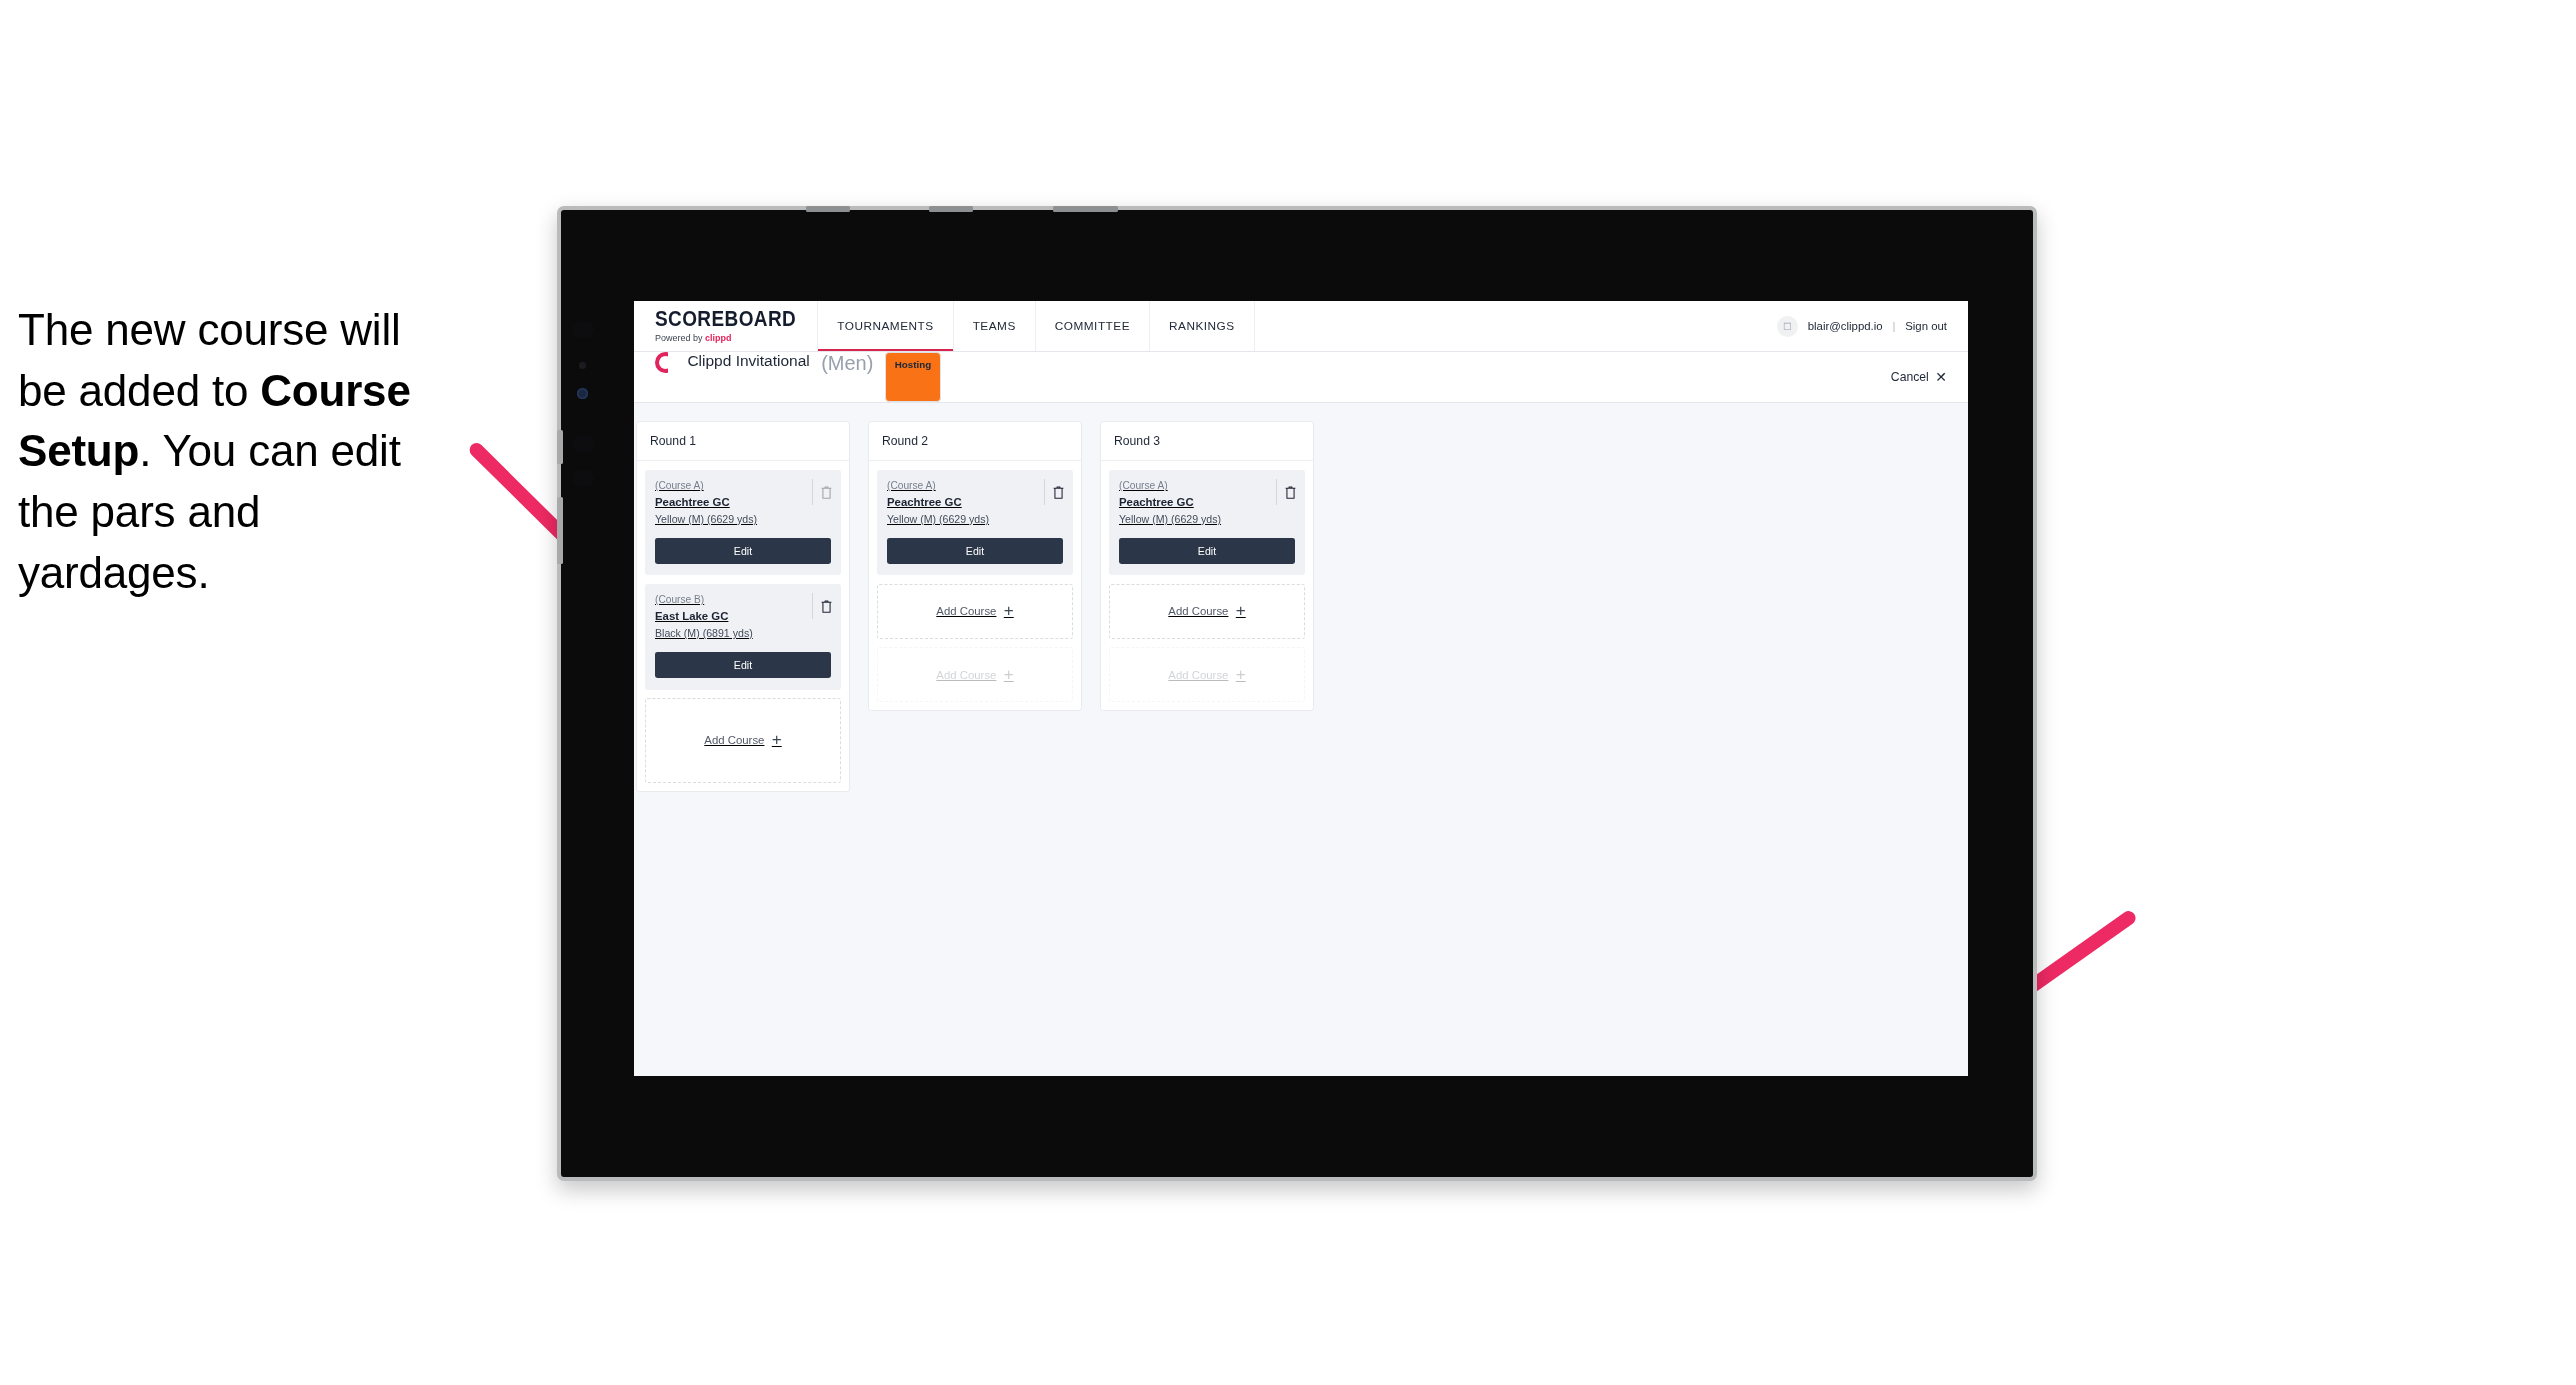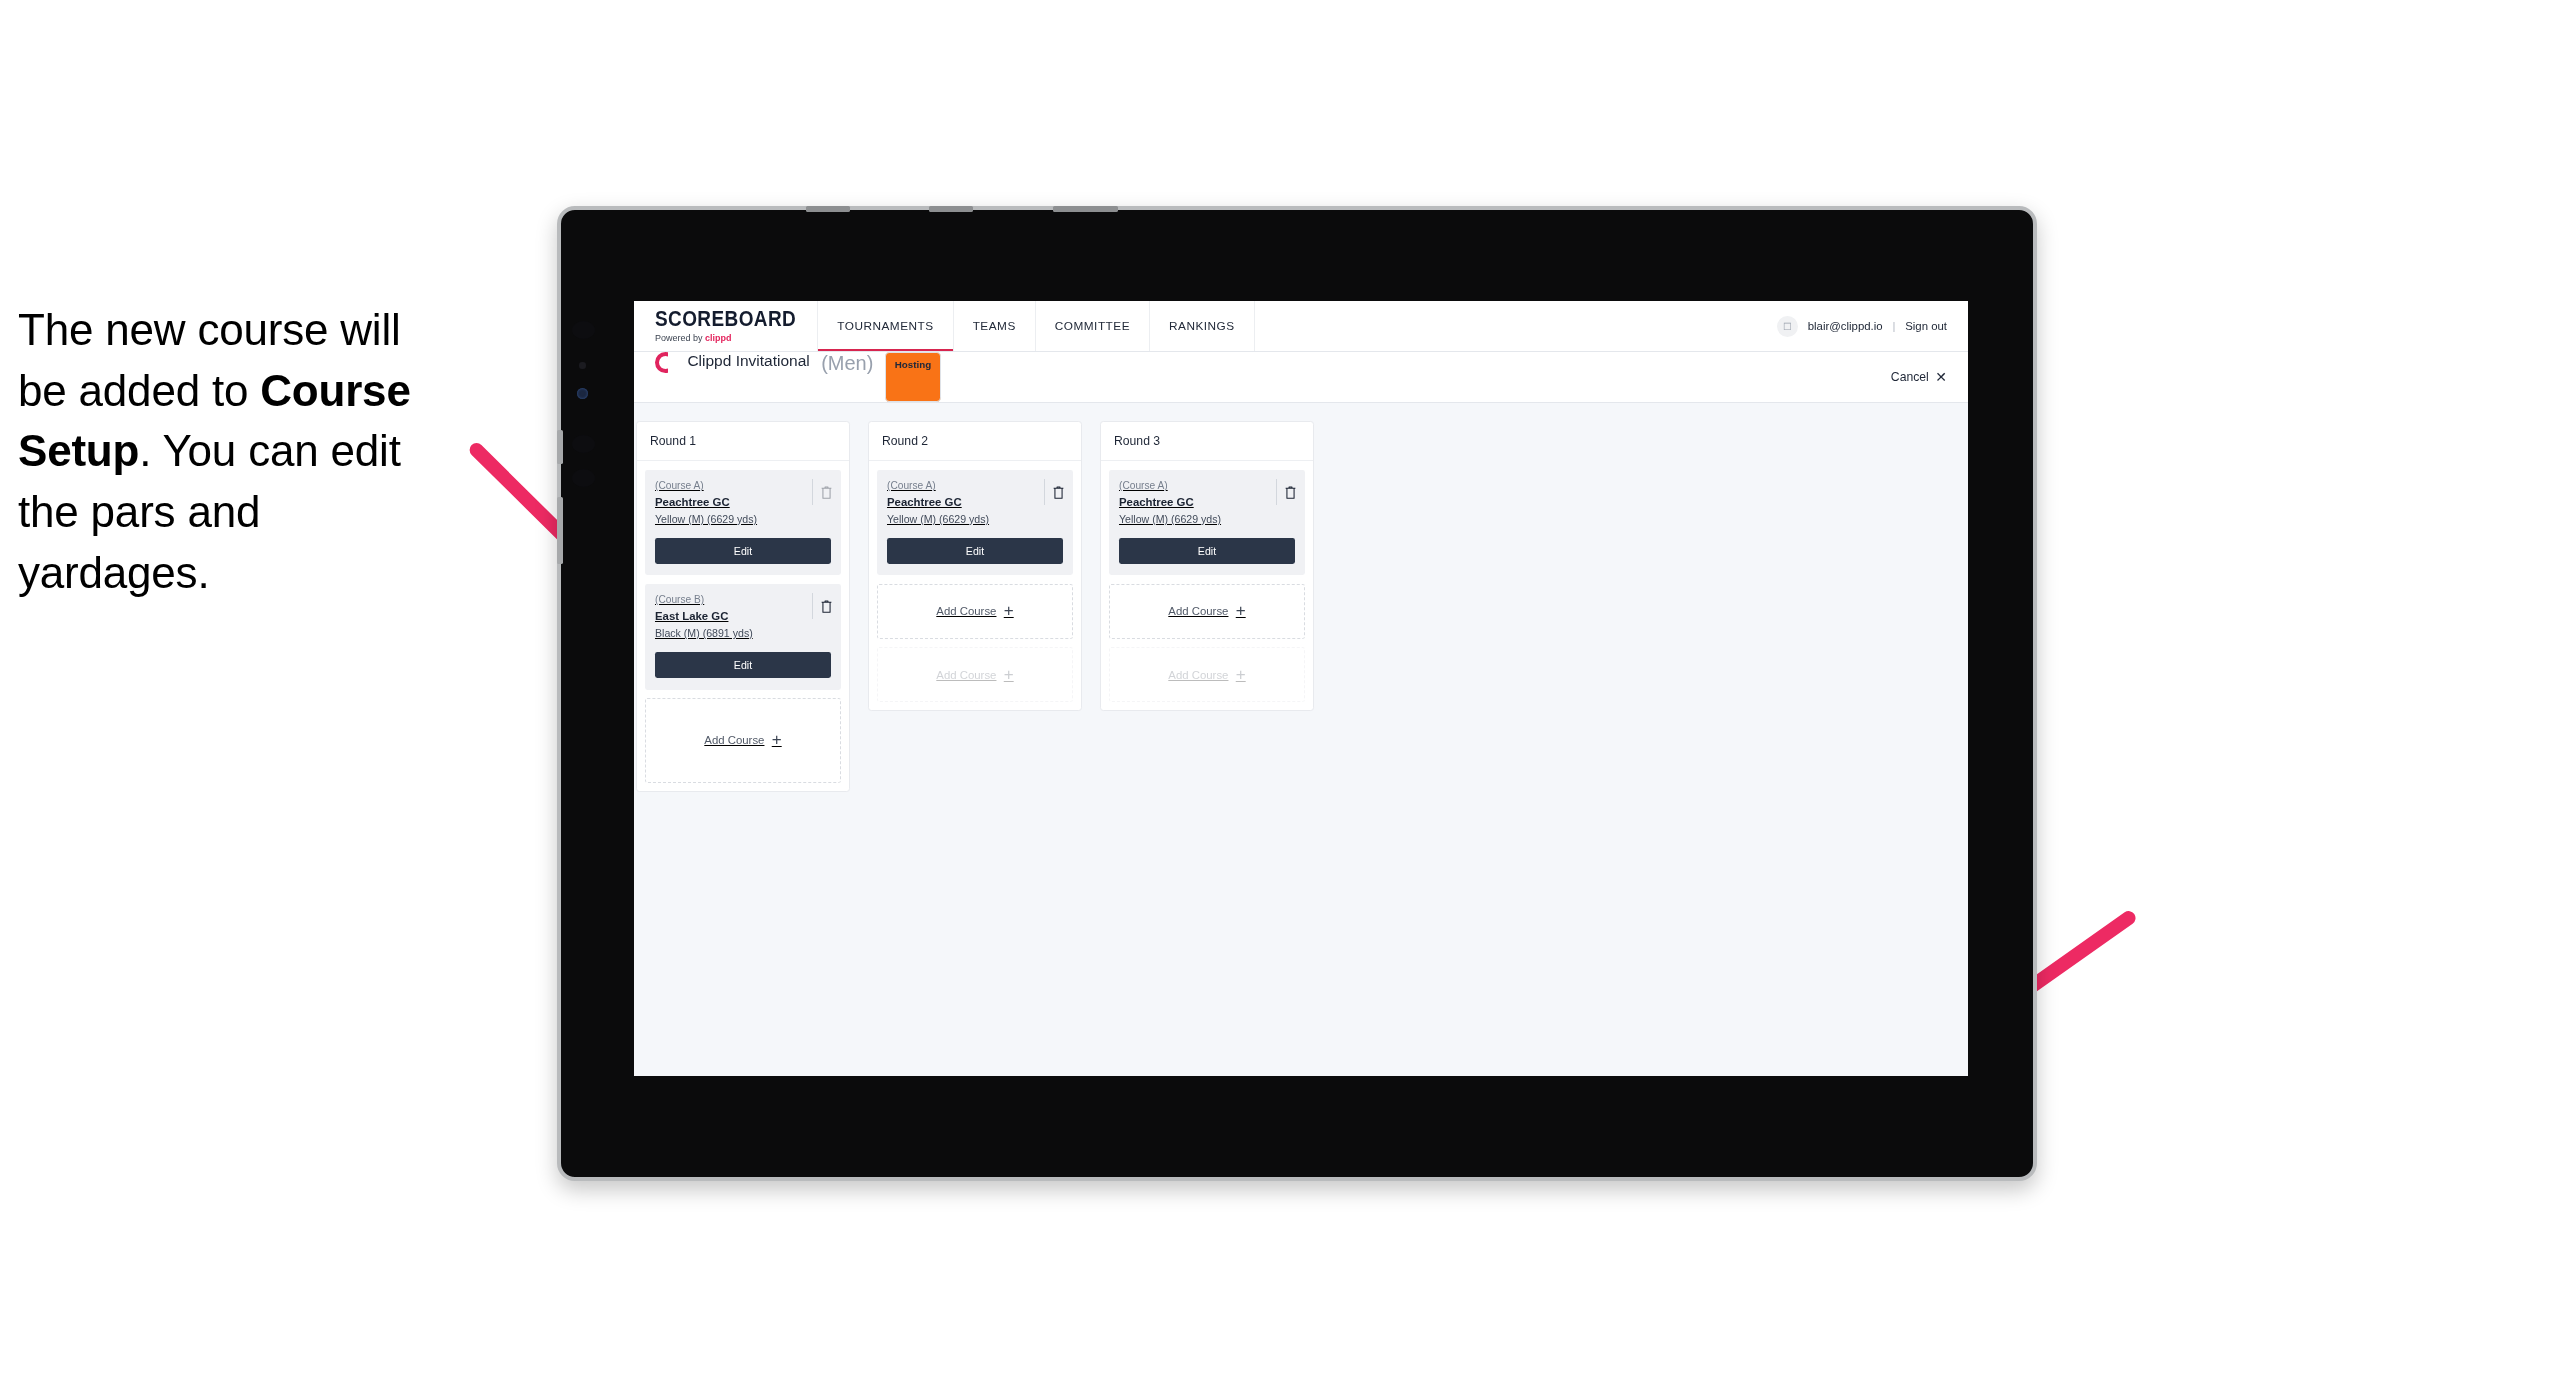--- a/index.html
+++ b/index.html
@@ -25,21 +25,21 @@
   #annot-right { left: 2159px; top: 765px; width: 408px; }
 
   .arrow-svg { position: absolute; pointer-events: none; }
 
   
   #tablet {
     position: absolute;
     left: 557px; top: 206px;
     width: 1480px; height: 975px;
     background: #0b0b0c;
-    border-radius: 18px;
+    border-radius: 7px;
     border: 4.1px solid #b9bbbd;
     box-shadow: 0 8.2px 21px rgba(0,0,0,.22);
   }
   .tab-btn { position:absolute; background:#171719; border-radius:3.3px; }
   #btn-top1 { left: 245px; top: -4.1px; width: 44px; height: 5.7px; background:#8d8f91; border-radius:1.6px;}
   #btn-top2 { left: 368px; top: -4.1px; width: 44px; height: 5.7px; background:#8d8f91; border-radius:1.6px;}
   #btn-top3 { left: 492px; top: -4.1px; width: 65px; height: 5.7px; background:#8d8f91; border-radius:1.6px;}
   #btn-side1 { left: -4.1px; top: 220px; width: 5.7px; height: 34px; background:#a7a9ab; border-radius:1.6px;}
   #btn-side2 { left: -4.1px; top: 287px; width: 5.7px; height: 67px; background:#a7a9ab; border-radius:1.6px;}
   .lens { position:absolute; left: 11.4px; border-radius:50%; background:#0d0d10; }

